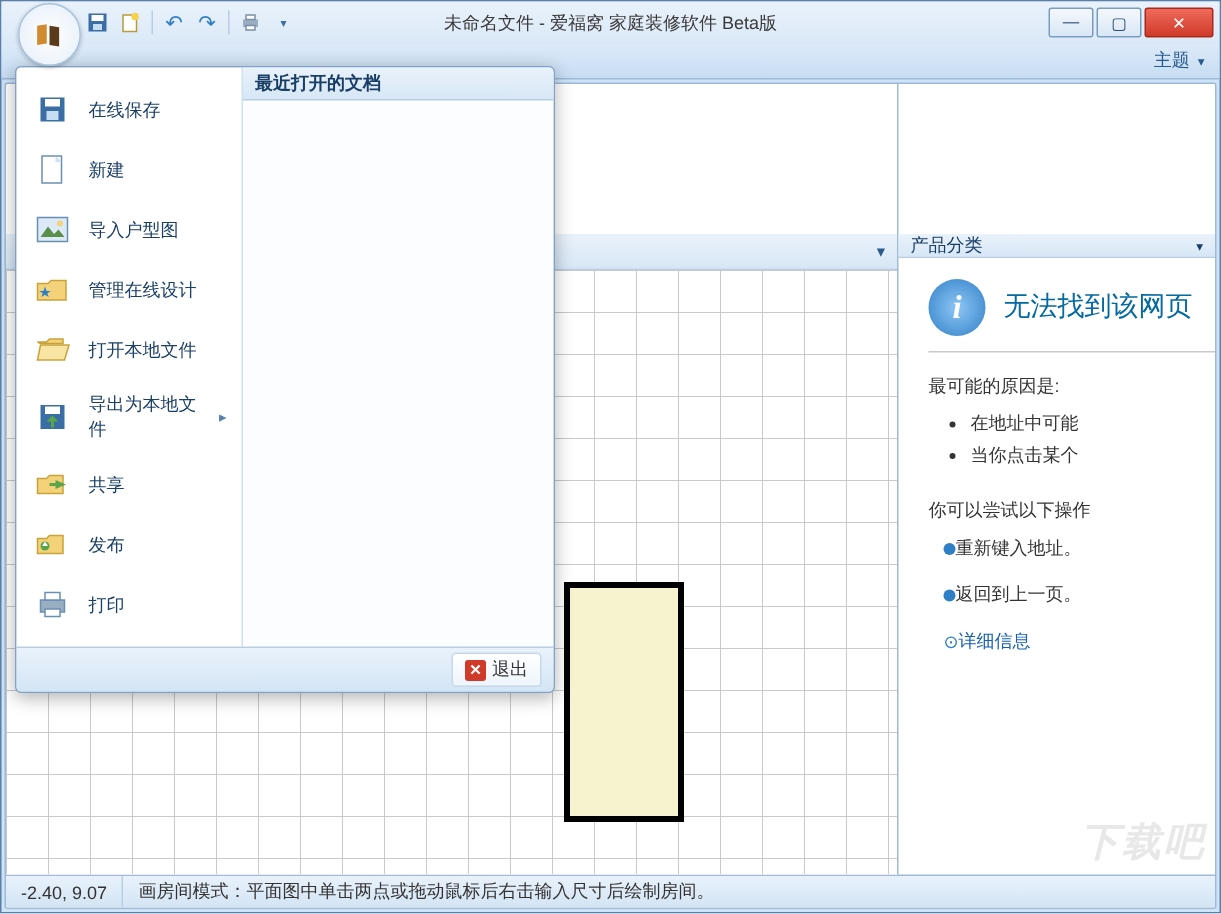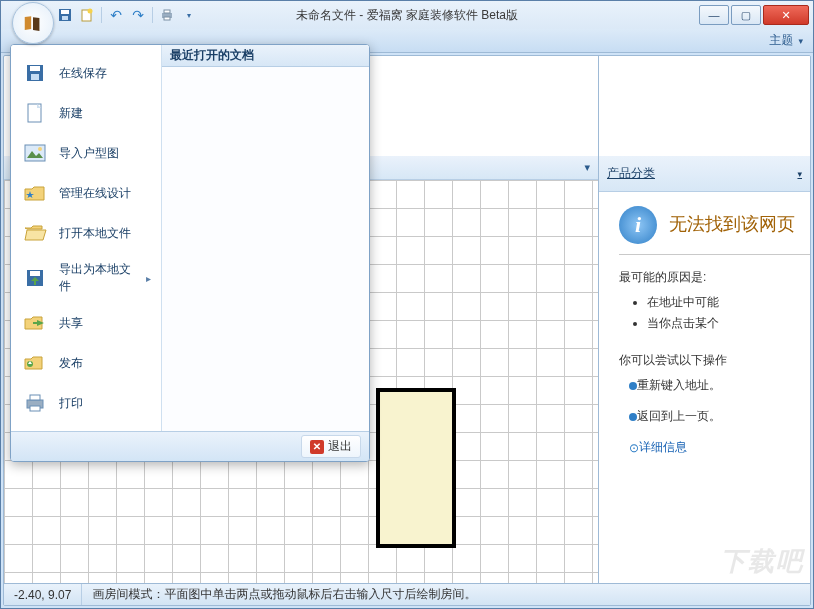--- a/index.html
+++ b/index.html
@@ -36,25 +36,25 @@
 .grid { position:absolute; inset:0;
   background-image:
     linear-gradient(#c9c9c9 1px, transparent 1px),
     linear-gradient(90deg,#c9c9c9 1px, transparent 1px);
   background-size: 28px 28px;
 }
 .room { position:absolute; left:372px; top:208px; width:80px; height:160px; background:#f8f3cf; border:4px solid #000; }
 
 
 .right-panel { width:212px; border-left:1px solid #9ebad6; display:flex; flex-direction:column; background:#fff; }
-.right-panel .hdr { height:36px; background:linear-gradient(#eaf2fb,#d7e7f6); border-bottom:1px solid #b7cee5; display:flex; align-items:center; padding:0 8px; font-size:12px; color:#1a3f66;text-decoration:underline; }
+.right-panel .hdr { height:16px; background:linear-gradient(#eaf2fb,#d7e7f6); border-bottom:1px solid #b7cee5; display:flex; align-items:center; padding:0 8px; font-size:12px; color:#1a3f66; }
 .right-panel .hdr .caret { margin-left:auto; font-size:9px; }
 .right-panel .body { flex:1; padding:14px 0 14px 20px; font-size:12px; color:#333; overflow:hidden; }
 .info-icon { width:38px; height:38px; border-radius:50%; background:radial-gradient(#8ec6f5,#2f7fc7); display:flex; align-items:center; justify-content:center; color:#fff; font-family:Georgia,serif; font-style:italic; font-size:22px; font-weight:bold; float:left; margin-right:12px; margin-bottom:10px; }
-.err-title { font-size:18px; color:#a16207; margin-top:6px; margin-bottom:18px; white-space:nowrap; }
+.err-title { font-size:18px; color:#0369a1; margin-top:6px; margin-bottom:18px; white-space:nowrap; }
 .err-hr { clear:both; border:none; border-top:1px solid #c9c9c9; margin:8px 0 14px; }
 .err-sub { font-size:12px; margin-bottom:8px; white-space:nowrap; }
 .err-list { list-style:disc; padding-left:28px; margin-bottom:20px; }
 .err-list li { margin-bottom:4px; white-space:nowrap; }
 .try-list { list-style:none; padding-left:10px; }
 .try-list li { margin-bottom:14px; white-space:nowrap; display:flex; align-items:center; }
 .try-list .bullet { width:8px; height:8px; border-radius:50%; background:#2f7fc7; flex:none; }
 .try-list .bullet.arrow { background:none; width:auto; height:auto; color:#2f7fc7; font-size:12px; }
 .try-list .link { color:#1560b3; }
 

